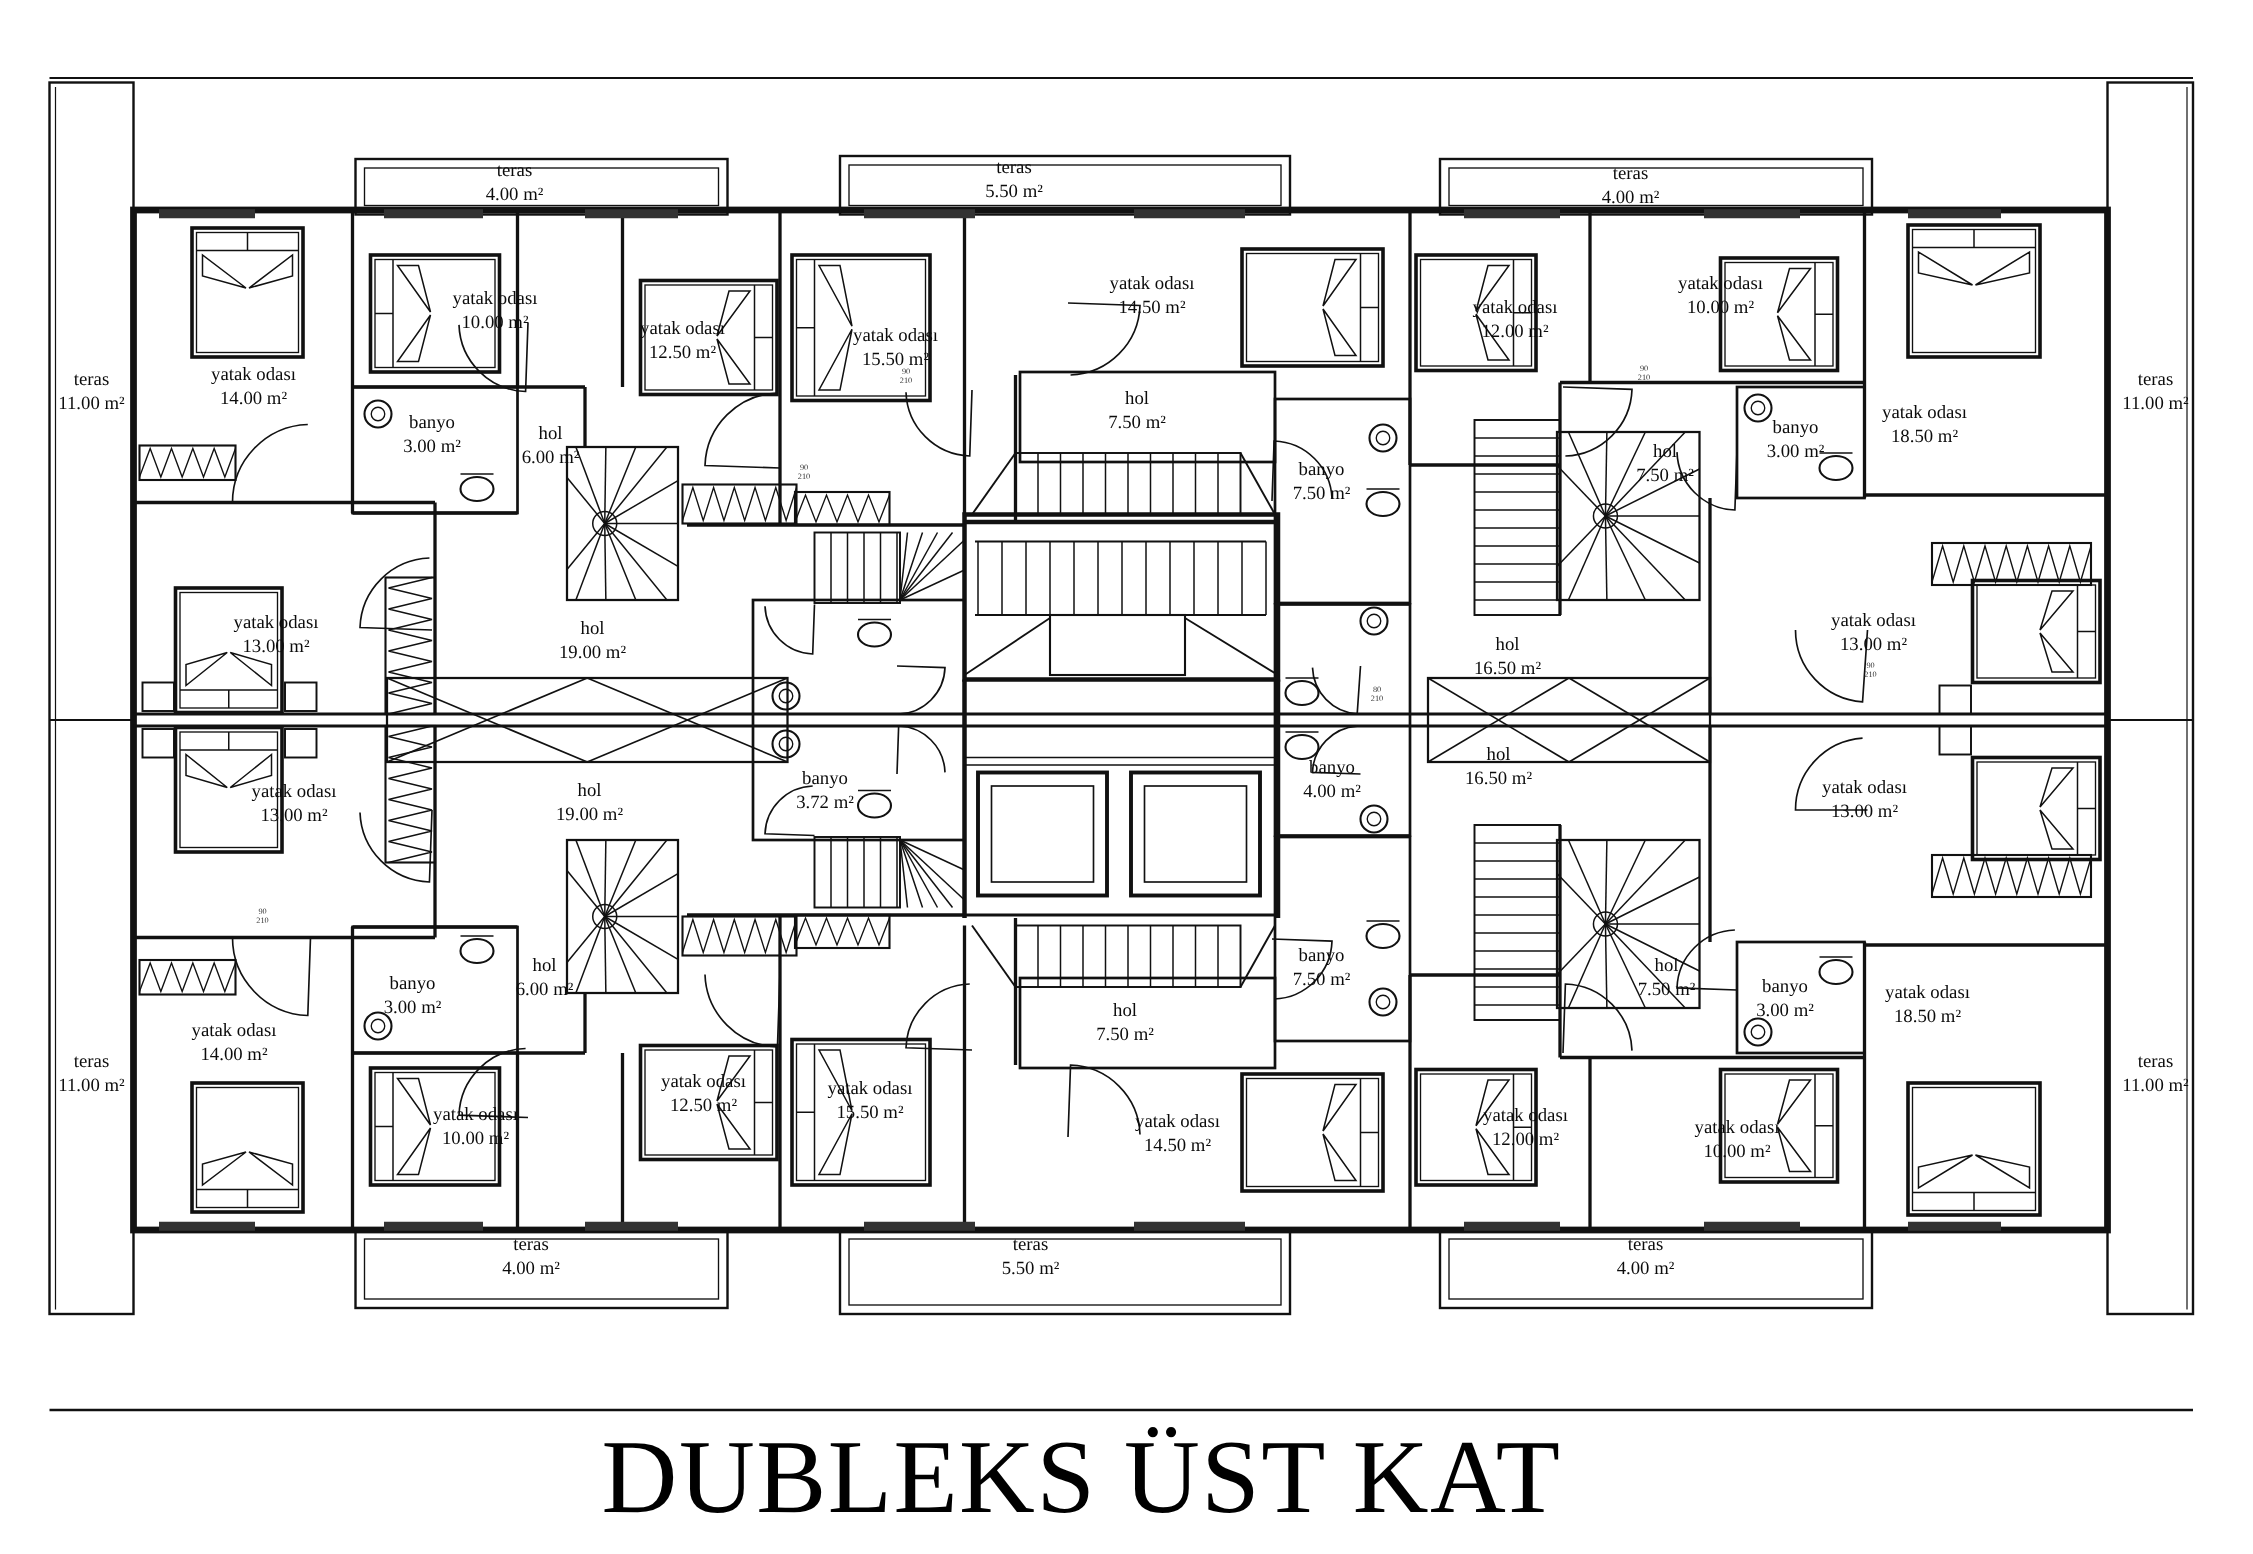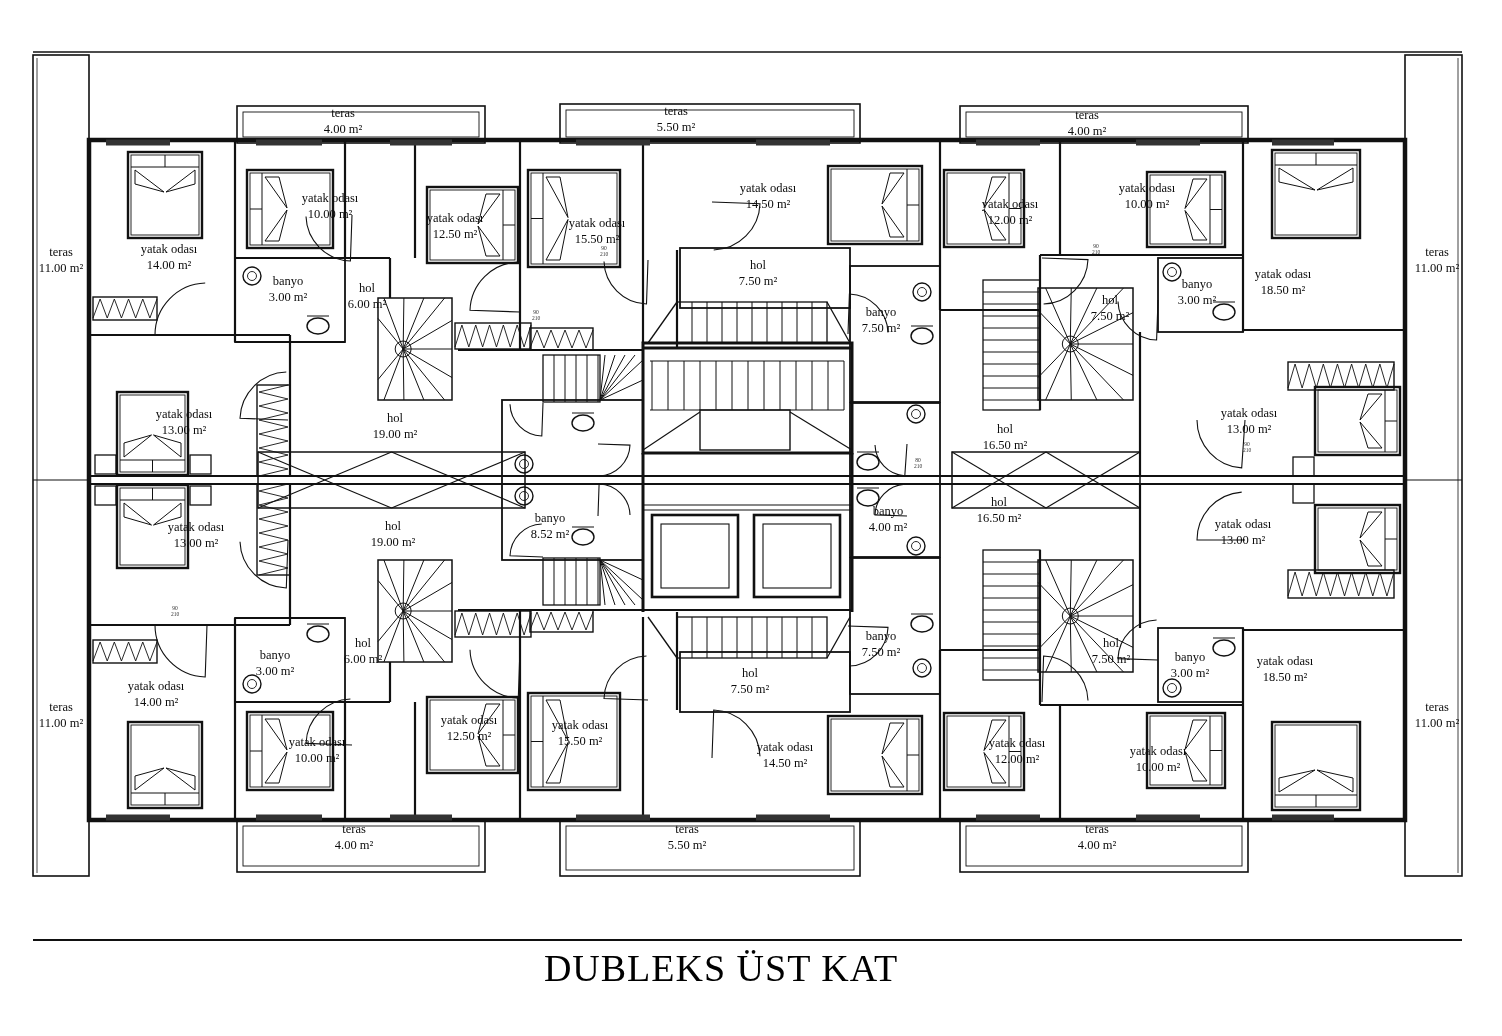--- a/index.html
+++ b/index.html
@@ -6,21 +6,21 @@
   body{width:1502px;height:1036px;font-family:"Liberation Serif","DejaVu Serif",serif;}
   .page{position:relative;width:1502px;height:1036px;background:#fff;overflow:hidden;}
   #drawing{position:absolute;left:0;top:0;}
   .lbl{position:absolute;transform:translate(-50%,-50%);text-align:center;
        font-size:12.5px;line-height:1.25;color:#0c0c0c;white-space:nowrap;}
   .lbl span{display:block;}
   .tag{position:absolute;transform:translate(-50%,-50%);font-size:5.5px;line-height:1.05;
        color:#333;text-align:center;}
   .tag span{display:block;}
   #title{position:absolute;left:721px;top:946px;transform:translateX(-50%);
-         font-size:38px;color:#000;letter-spacing:1px;white-space:nowrap;}
+         font-size:70px;color:#000;letter-spacing:1px;white-space:nowrap;}
 </style>
 </head>
 <body>
 
 <div class="page">
   <svg id="drawing" width="1502" height="946" viewBox="0 0 1502 946">
       <g>
         <line x1="33" y1="52" x2="1462" y2="52" stroke="#111111" stroke-width="1.4"></line>
         <line x1="33" y1="940" x2="1462" y2="940" stroke="#111111" stroke-width="1.8"></line>
         <rect x="33" y="55" width="56" height="821" fill="none" stroke="#111111" stroke-width="1.6"></rect>
@@ -607,21 +607,21 @@
       <div class="lbl" style="left: 1005px; top: 438px;">
         <span>hol</span>
         <span>16.50 m²</span>
       </div>
       <div class="lbl" style="left: 1249px; top: 422px;">
         <span>yatak odası</span>
         <span>13.00 m²</span>
       </div>
       <div class="lbl" style="left: 550px; top: 527px;">
         <span>banyo</span>
-        <span>8.52 m²</span>
+        <span>3.72 m²</span>
       </div>
       <div class="lbl" style="left: 888px; top: 520px;">
         <span>banyo</span>
         <span>4.00 m²</span>
       </div>
       <div class="lbl" style="left: 196px; top: 536px;">
         <span>yatak odası</span>
         <span>13.00 m²</span>
       </div>
       <div class="lbl" style="left: 393px; top: 535px;">

